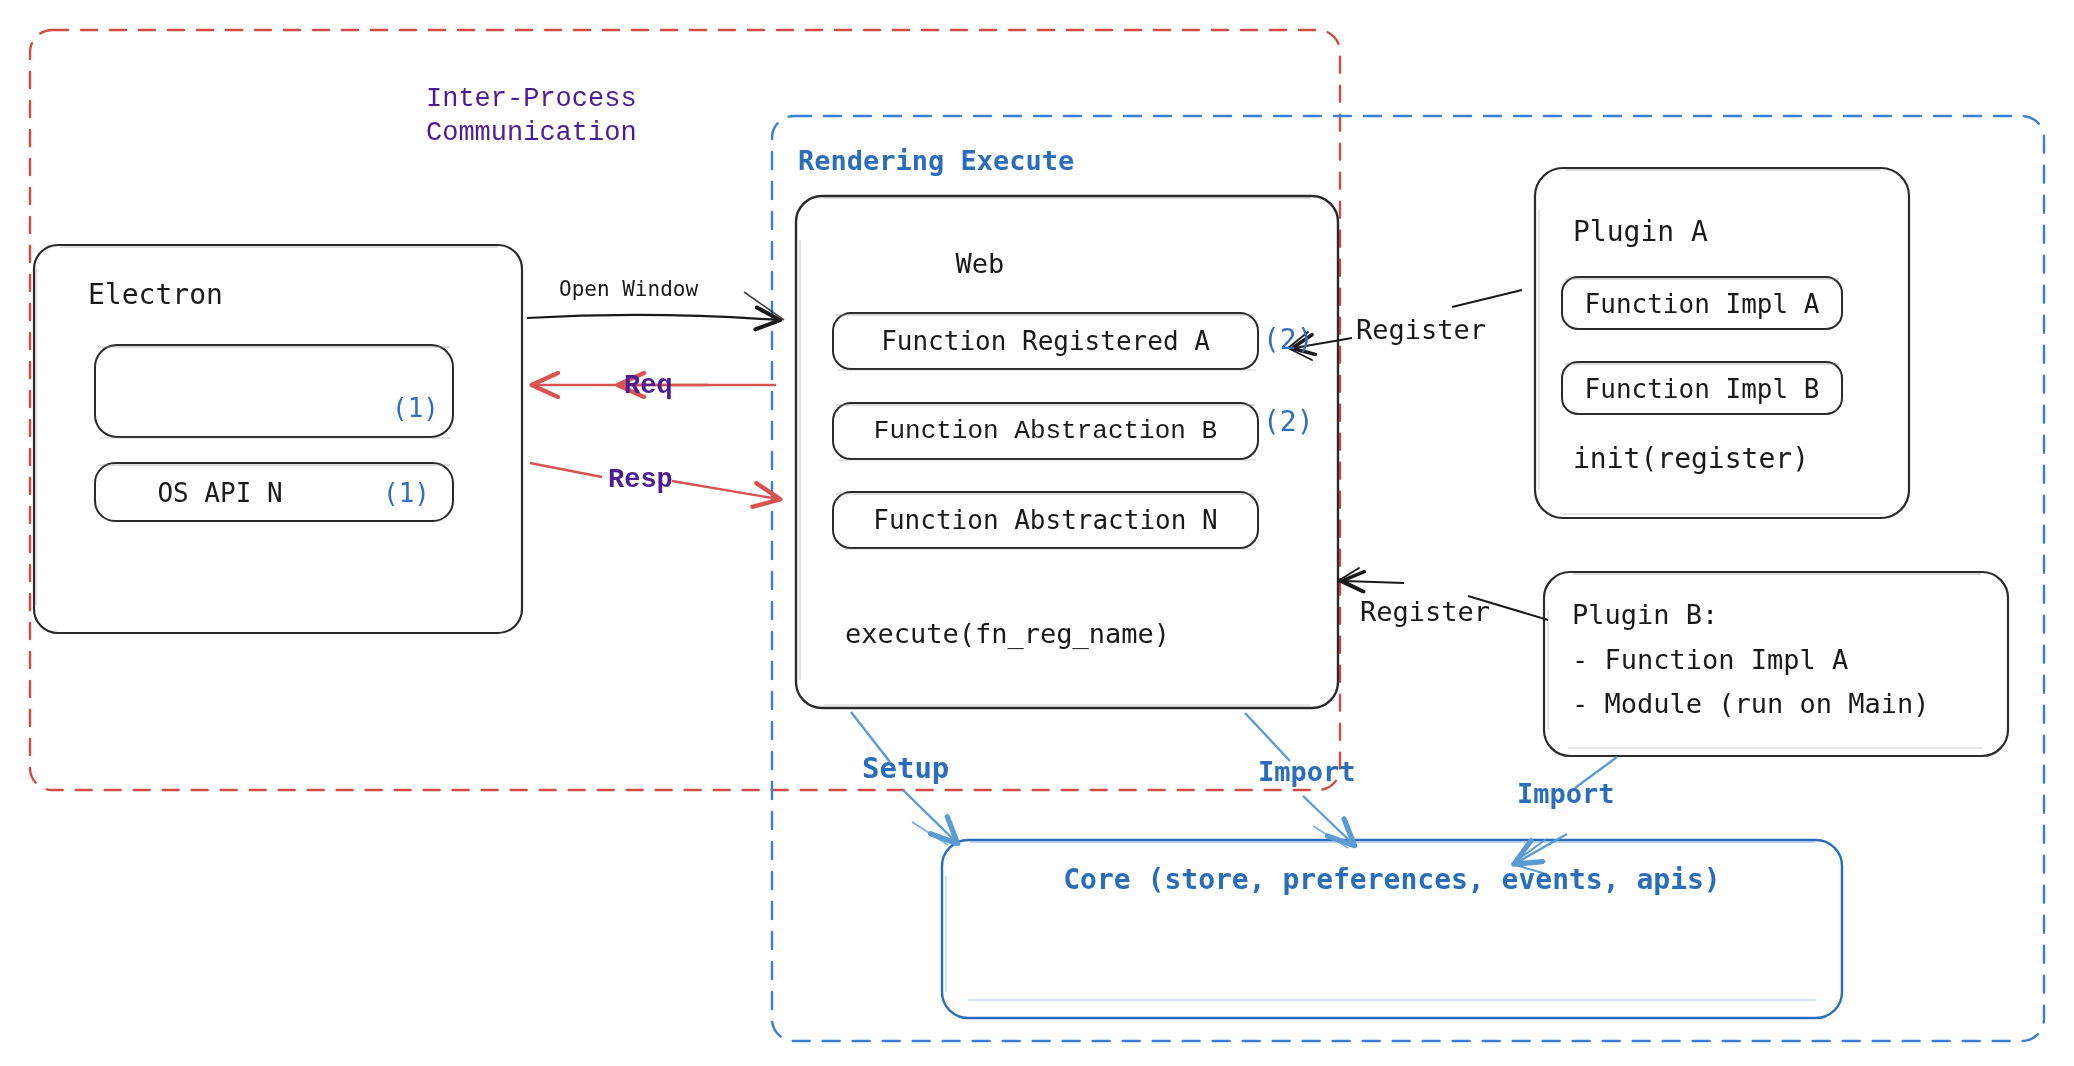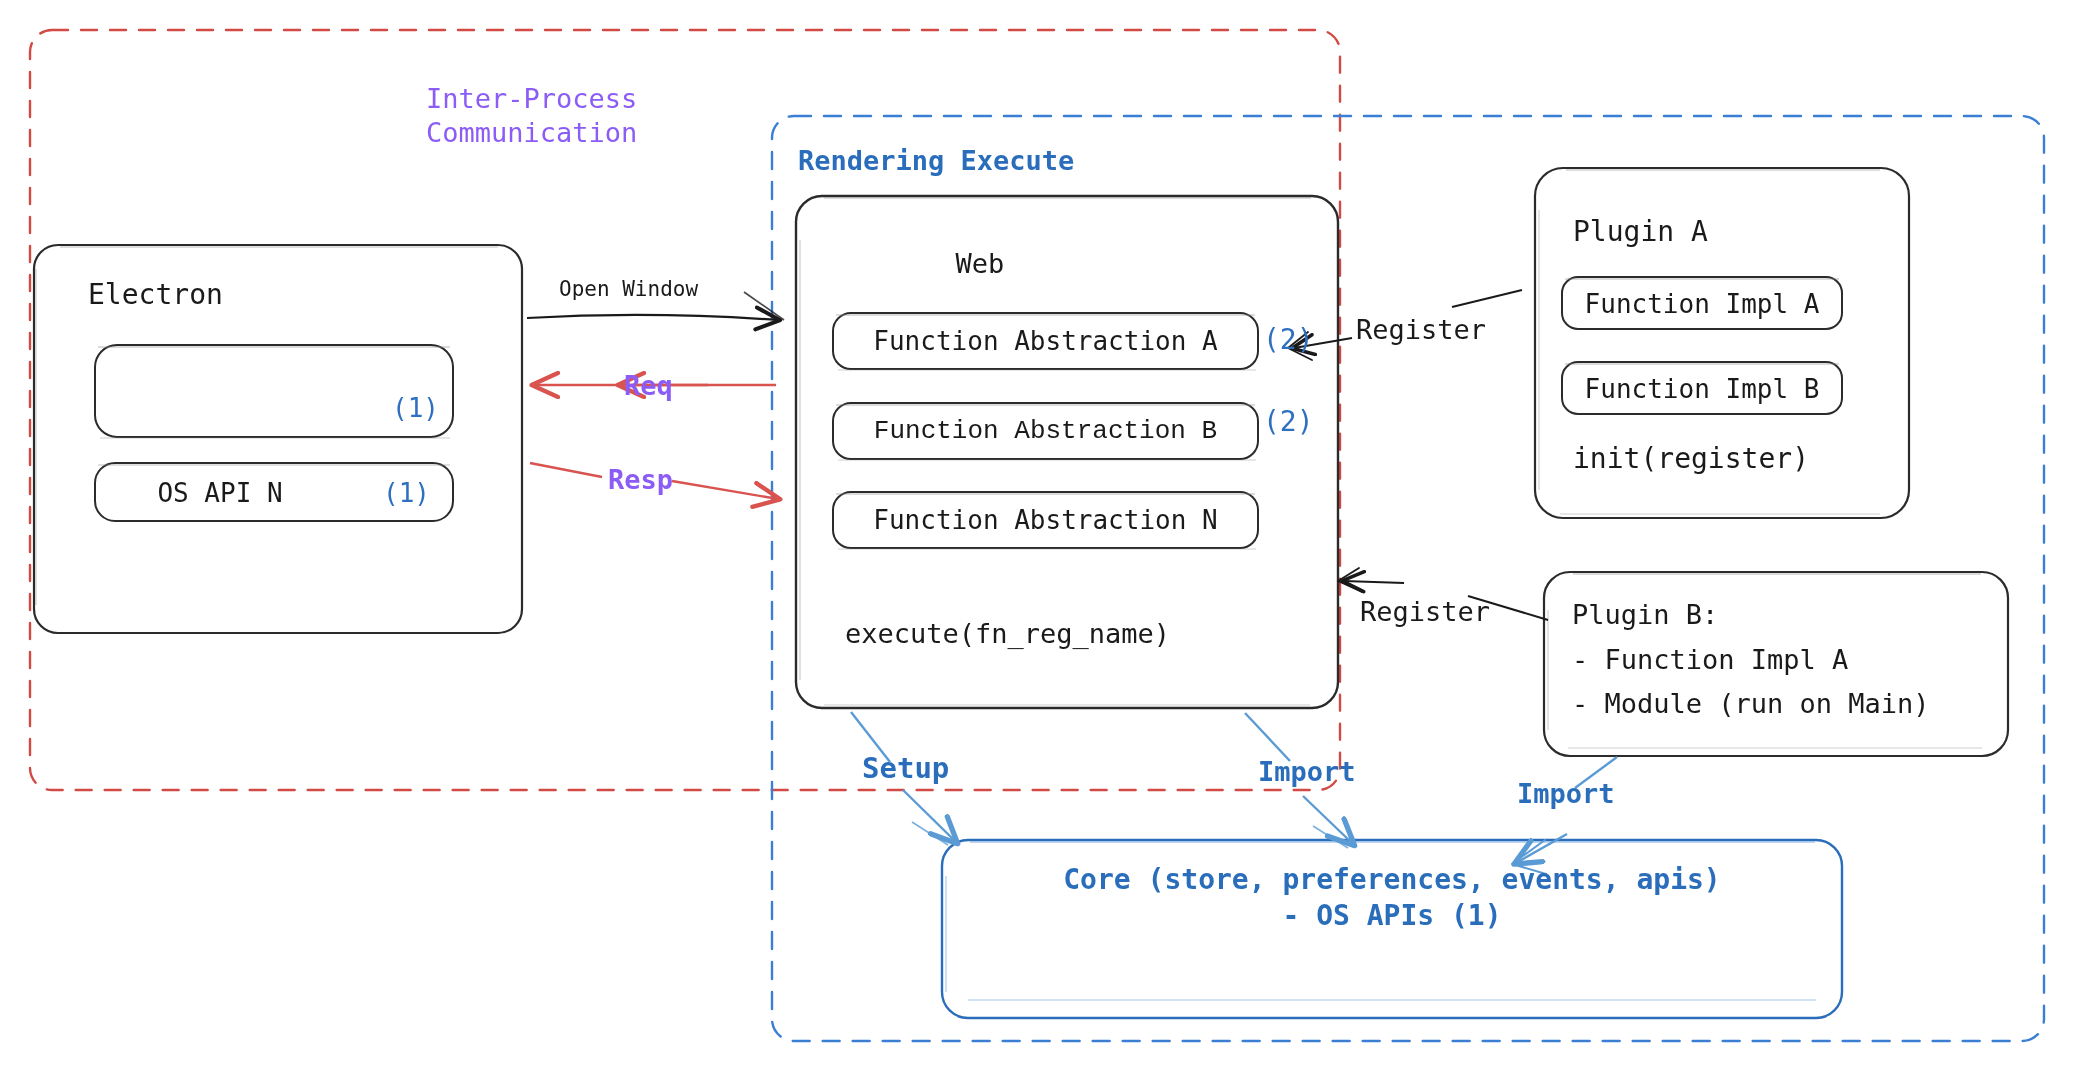--- a/index.html
+++ b/index.html
@@ -31,21 +31,21 @@
     color: #1a1a1a;
   }
   .boxlabel {
     position: absolute;
     font-family: "DejaVu Sans Mono", "Liberation Mono", monospace;
     white-space: pre;
     text-align: center;
     line-height: 1.26;
     color: #1a1a1a;
   }
-  .red   { color: #8b5cf6; }
+  .red   { color: #4c1d95; font-family: Liberation Mono, monospace; }
   .blue  { color: #2f6fc0; }
   .blue-strong { color: #2a6ebb; font-weight: bold; }
   .black { color: #1a1a1a; }
 </style>
 </head>
 <body>
 
 <div id="canvas">
 
   <svg class="layer" viewBox="0 0 2074 1066">
@@ -197,21 +197,21 @@
 
   <div class="boxlabel black" style="left:120px; top:477px; width:200px; font-size:26px;">OS API N</div>
   <div class="lbl blue" style="left:383px; top:477px; font-size:26px;">(1)</div>
 
   <div class="lbl black" style="left:559px; top:276px; font-size:21px;">Open Window</div>
   <div class="lbl red" style="left:624px; top:369px; font-size:27px; font-weight:bold;">Req</div>
   <div class="lbl red" style="left:608px; top:463px; font-size:27px; font-weight:bold;">Resp</div>
 
   <div class="boxlabel black" style="left:900px; top:247px; width:160px; font-size:27px;">Web</div>
 
-  <div class="boxlabel black" style="left:843px; top:325px; width:405px; font-size:26px;">Function Abstraction A</div>
+  <div class="boxlabel black" style="left:843px; top:325px; width:405px; font-size:26px;">Function Registered A</div>
   <div class="lbl blue" style="left:1263px; top:322px; font-size:28px;">(2)</div>
 
   <div class="boxlabel black" style="left:843px; top:415px; width:405px; font-size:26px;font-family:Liberation Mono, monospace;">Function Abstraction B</div>
   <div class="lbl blue" style="left:1263px; top:404px; font-size:28px;">(2)</div>
 
   <div class="boxlabel black" style="left:843px; top:504px; width:405px; font-size:26px;">Function Abstraction N</div>
 
   <div class="lbl black" style="left:845px; top:585px; font-size:27px;margin-top:32px;">execute(fn_reg_name)</div>
 
   <div class="lbl black" style="left:1356px; top:313px; font-size:27px;">Register</div>
@@ -224,15 +224,14 @@
 
   <div class="lbl black" style="left:1572px; top:598px; font-size:27px;">Plugin B:</div>
   <div class="lbl black" style="left:1572px; top:643px; font-size:27px;">- Function Impl A</div>
   <div class="lbl black" style="left:1572px; top:687px; font-size:27px;">- Module (run on Main)</div>
 
   <div class="lbl blue-strong" style="left:862px; top:750px; font-size:29px;">Setup</div>
   <div class="lbl blue-strong" style="left:1258px; top:755px; font-size:27px;">Import</div>
   <div class="lbl blue-strong" style="left:1517px; top:777px; font-size:27px;">Import</div>
 
   <div class="boxlabel blue-strong" style="left:968px; top:862px; width:848px; font-size:28px;">Core (store, preferences, events, apis)</div>
-  <div class="boxlabel blue-strong" style="left:968px; top:898px; width:848px; font-size:28px;">- OS APIs (1)</div>
 
 </div>
 
 </body></html>

